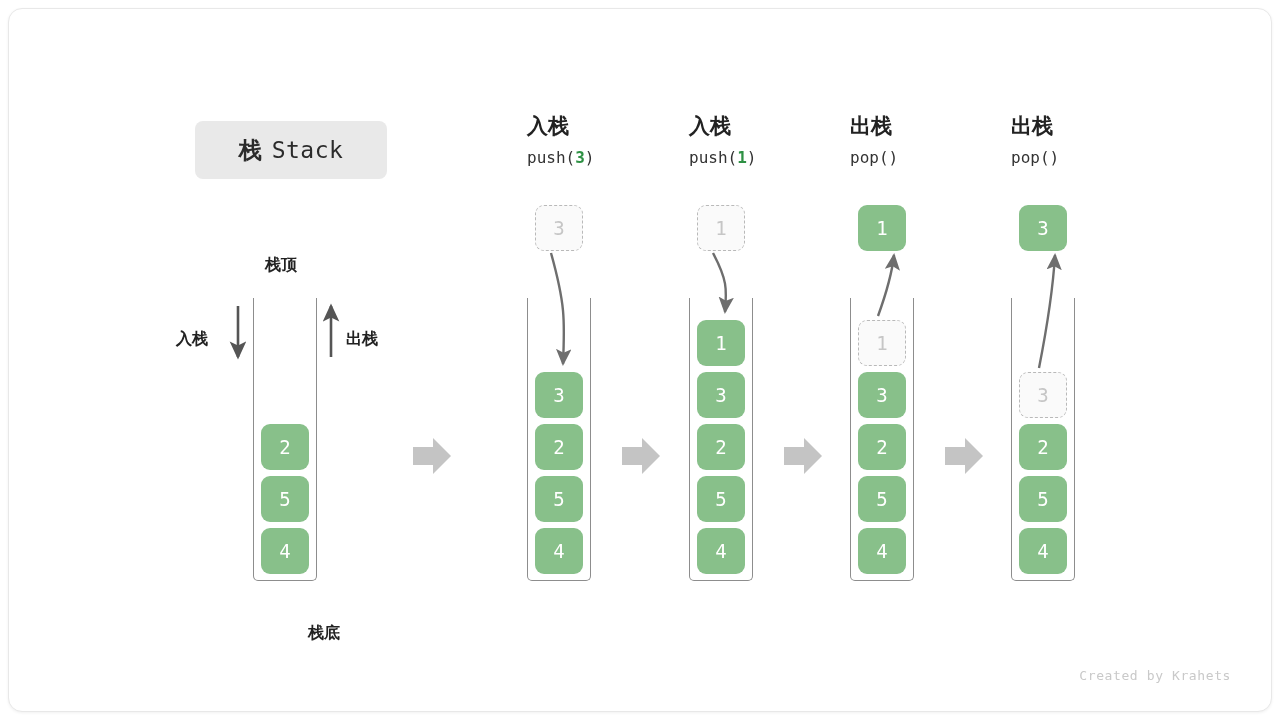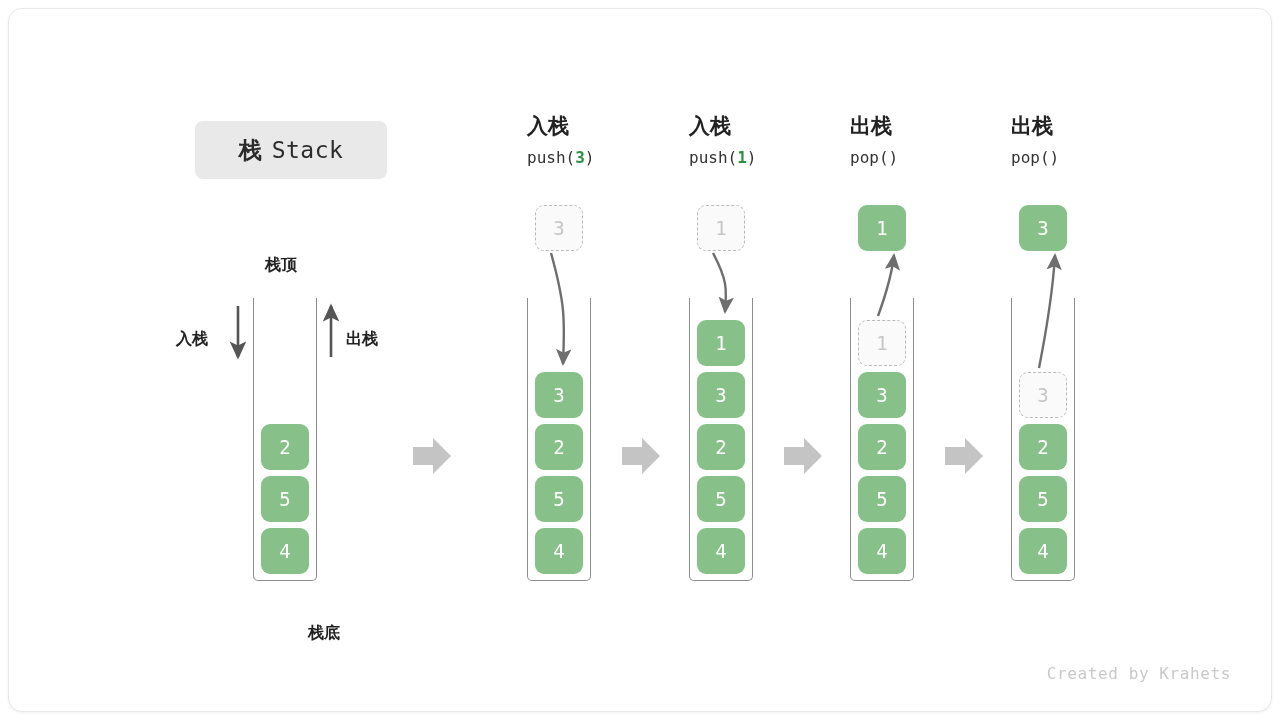--- a/index.html
+++ b/index.html
@@ -40,21 +40,21 @@
   
   .op{position:absolute;text-align:left;white-space:nowrap;}
   .op .l1{font-size:21px;font-weight:bold;color:#222;line-height:26px;}
   .op .l2{font-family:"DejaVu Sans Mono","Liberation Mono",monospace;
           font-size:16px;color:#333;line-height:30px;margin-top:4px;}
   .op .l2 .arg{color:#2e9144;font-weight:bold;}
 
   
   .footer{position:absolute;right:40px;bottom:28px;
       font-family:"DejaVu Sans Mono","Liberation Mono",monospace;
-      font-size:16px;color:#c9c9c9;letter-spacing:0.6px;margin-left:28px;}
+      font-size:13px;color:#c9c9c9;letter-spacing:0.6px;margin-left:28px;}
 
   svg.ovl{position:absolute;left:0;top:0;width:1264px;height:704px;
           pointer-events:none;overflow:visible;}
 </style>
 </head>
 <body>
 
 <div class="card">
 
   <div class="title-badge">

